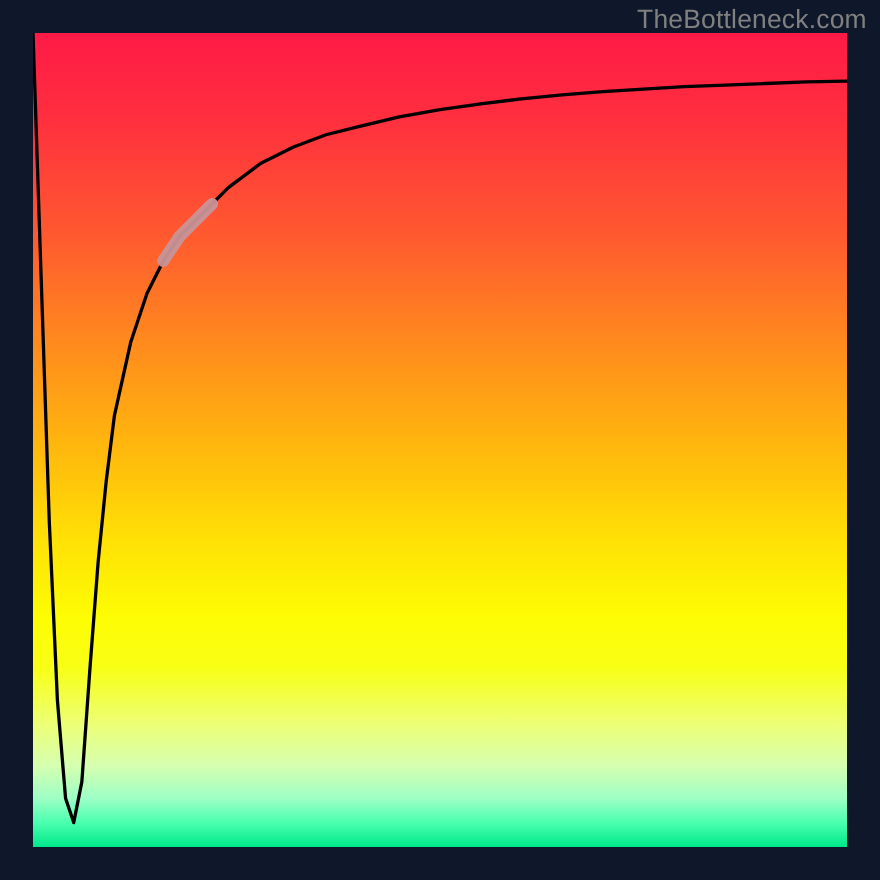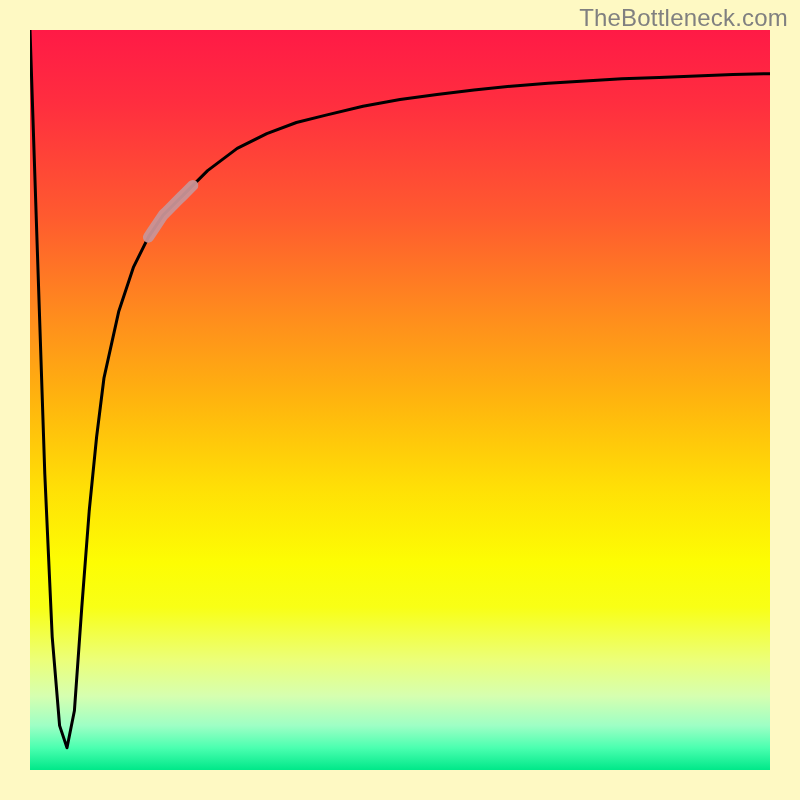--- a/index.html
+++ b/index.html
@@ -8,21 +8,21 @@
     width: 800px;
     height: 800px;
     background: #000;
     font-family: Arial, Helvetica, sans-serif;
     overflow: hidden;
   }
   .frame {
     position: relative;
     width: 800px;
     height: 800px;
-    background: #fef9c3;
+    background: #0f172a;
     text-align: center;
   }
   .watermark {
     position: absolute;
     top: 4px;
     right: 12px;
     color: #808080;
     font-size: 24px;
     font-weight: 400;
     letter-spacing: 0.2px;

